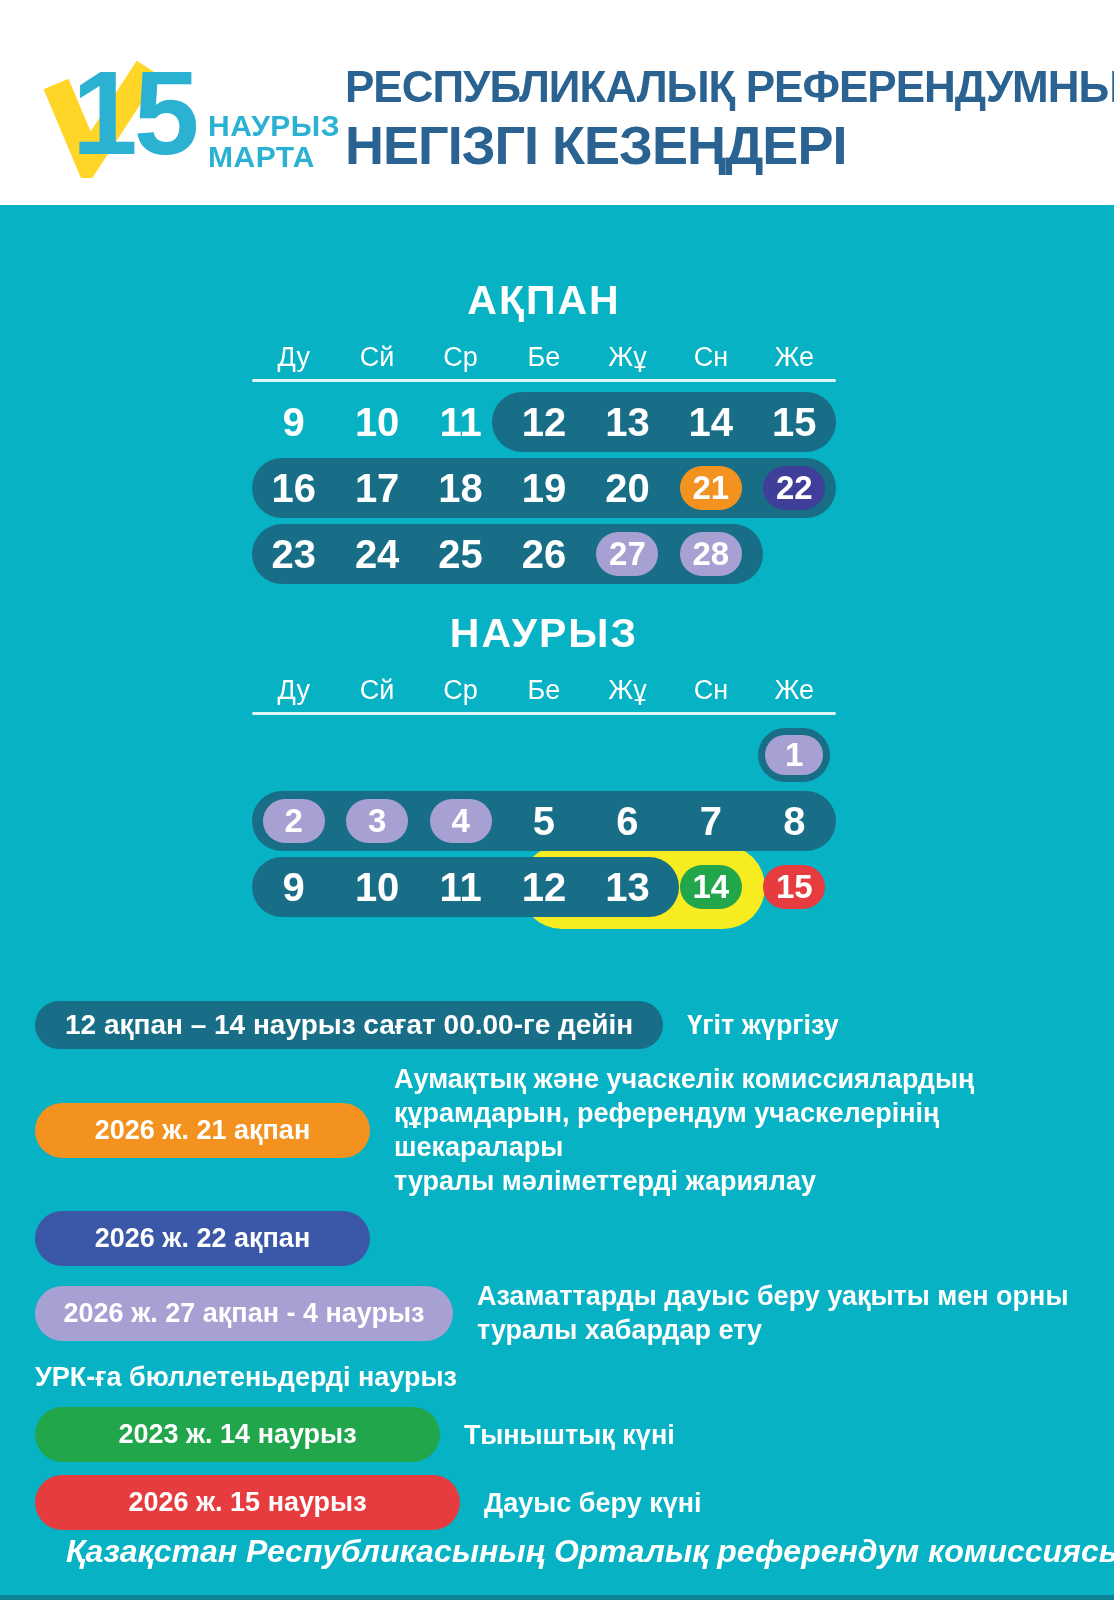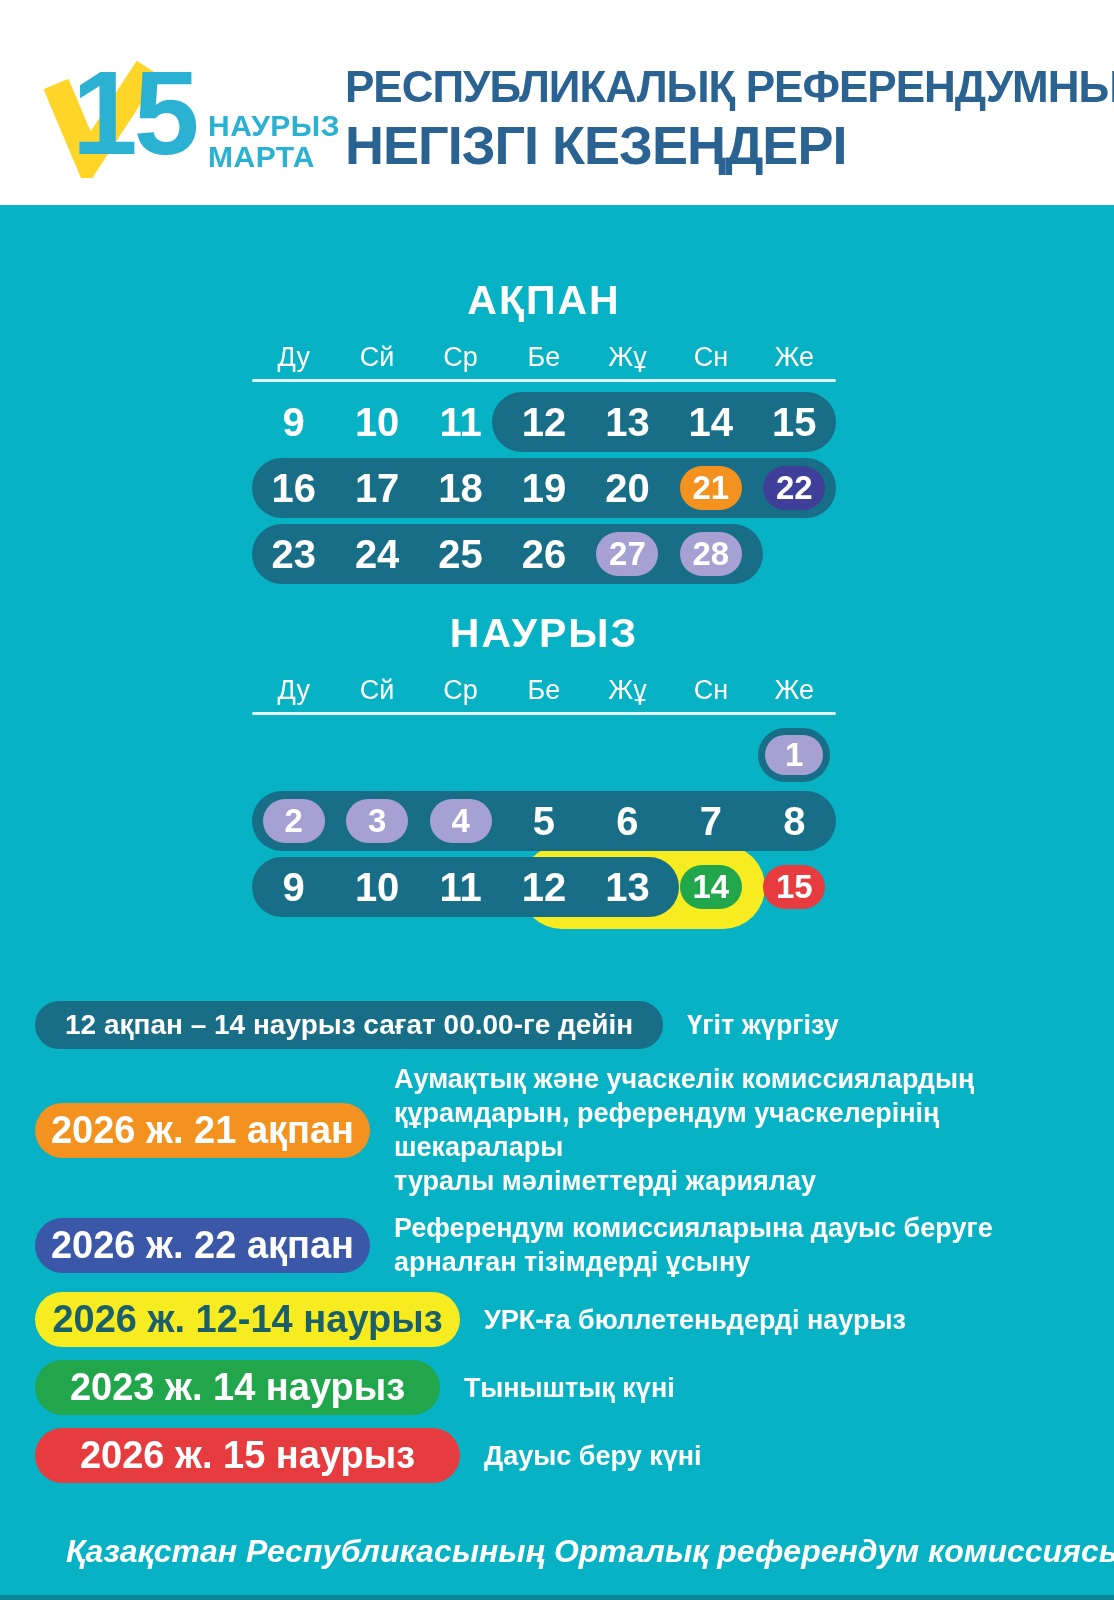--- a/index.html
+++ b/index.html
@@ -61,21 +61,21 @@
     display:flex; align-items:center; justify-content:center;
   }
   .ring .badge { width:58px; height:40px; border-radius:20px; }
 
   
   .legend { margin:84px 0 0 35px; display:flex; flex-direction:column; gap:13px;justify-content:center; }
   .legend-item { display:flex; align-items:center; gap:24px; }
   .legend-pill {
     flex:none; display:flex; align-items:center; justify-content:center;
     height:55px; border-radius:28px; color:#fff;
-    font-size:38px; font-weight:bold; white-space:nowrap;
+    font-size:27px; font-weight:bold; white-space:nowrap;
   }
   .lp-teal     { background:var(--pill_dark,#196e87); height:48px; padding:0 30px; font-size:28px; }
   .lp-orange   { background:var(--orange,#f3921f);   width:335px; }
   .lp-blue     { background:var(--legend_blue,#3a57a8); width:335px; }
   .lp-lavender { background:var(--lavender,#a7a0d2); width:418px; }
   .lp-yellow   { background:var(--yellow,#f7ec1f);   width:425px; color:var(--yellow_text,#1b5f6b); }
   .lp-green    { background:var(--green,#21a64b);    width:405px; }
   .lp-red      { background:var(--red,#e73c3f);      width:425px; }
   .legend-desc {
     color:#fff; font-size:27px; font-weight:bold; line-height:1.26;
@@ -294,25 +294,27 @@
         <div class="legend-desc">Үгіт жүргізу</div>
       </div>
       <div class="legend-item">
         <div class="legend-pill lp-orange">2026 ж. 21 ақпан</div>
         <div class="legend-desc">Аумақтық және учаскелік комиссиялардың
 құрамдарын, референдум учаскелерінің шекаралары
 туралы мәліметтерді жариялау</div>
       </div>
       <div class="legend-item">
         <div class="legend-pill lp-blue">2026 ж. 22 ақпан</div>
-        <div class="legend-desc">Референдум комиссияларына дауыс беруге
-арналған тізімдерді ұсыну</div>
-      </div>
-      <div class="legend-item">
-        <div class="legend-pill lp-yellow">2026 ж. 12-14 наурыз</div>
+      </div>
+      <div class="legend-item">
+        <div class="legend-pill lp-lavender">2026 ж. 27 ақпан - 4 наурыз</div>
+        <div class="legend-desc">Азаматтарды дауыс беру уақыты мен орны
+туралы хабардар ету</div>
+      </div>
+      <div class="legend-item">
         <div class="legend-desc">УРК-ға бюллетеньдерді наурыз</div>
       </div>
       <div class="legend-item">
         <div class="legend-pill lp-green">2023 ж. 14 наурыз</div>
         <div class="legend-desc">Тыныштық күні</div>
       </div>
       <div class="legend-item">
         <div class="legend-pill lp-red">2026 ж. 15 наурыз</div>
         <div class="legend-desc">Дауыс беру күні</div>
       </div>

